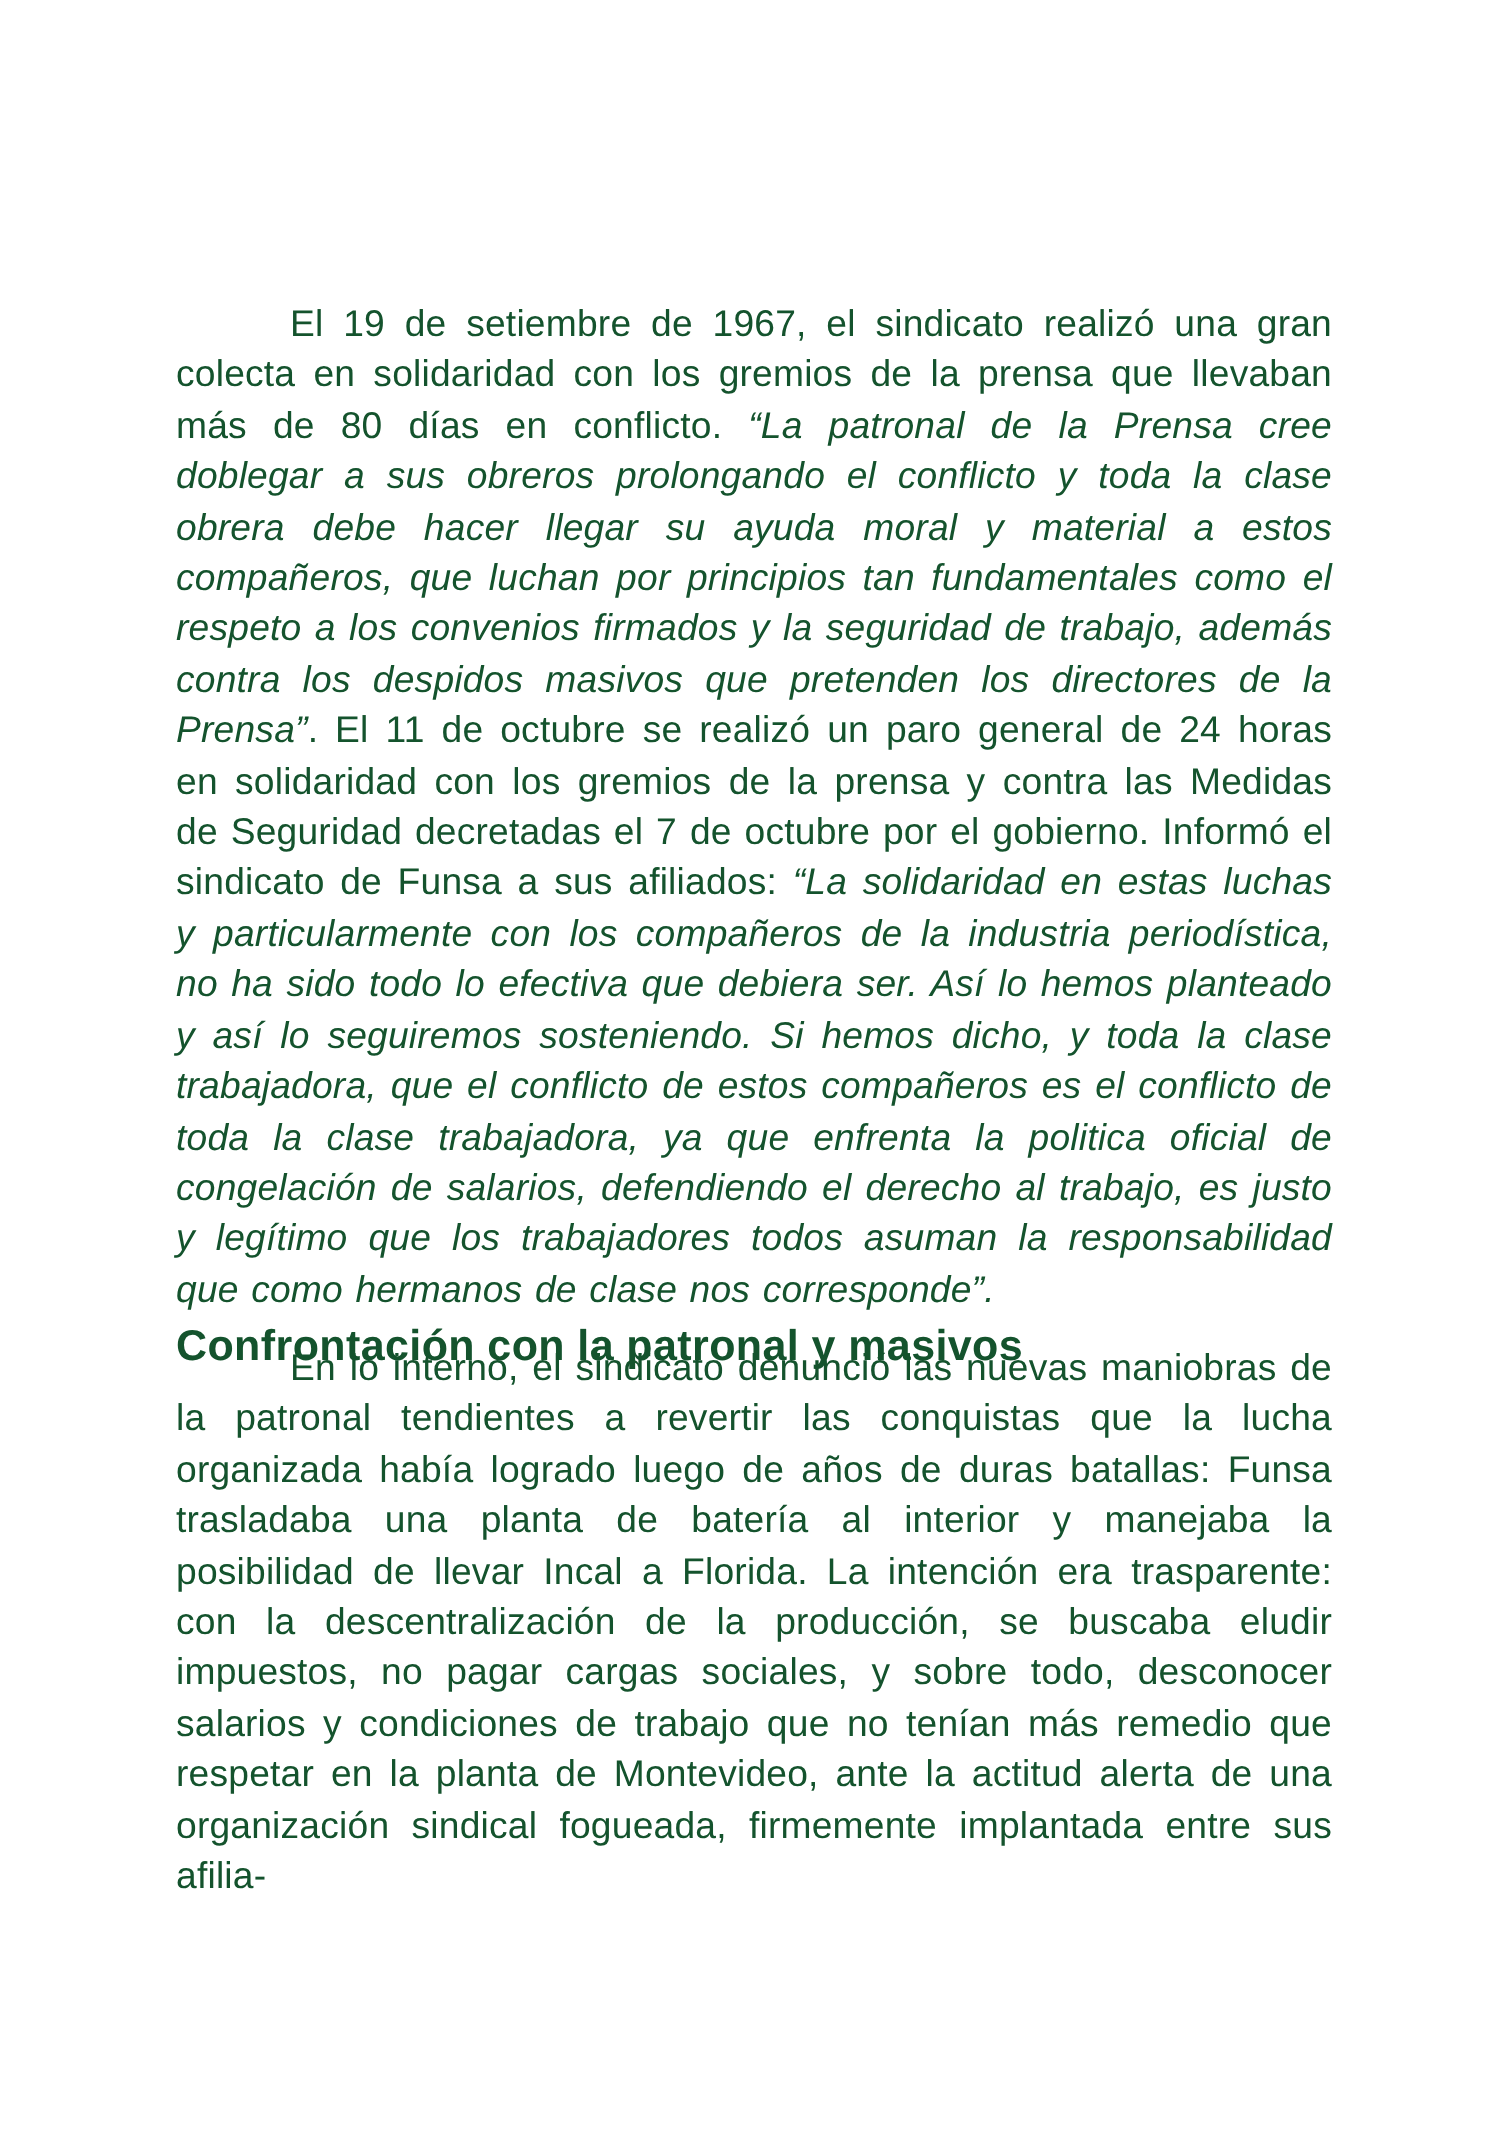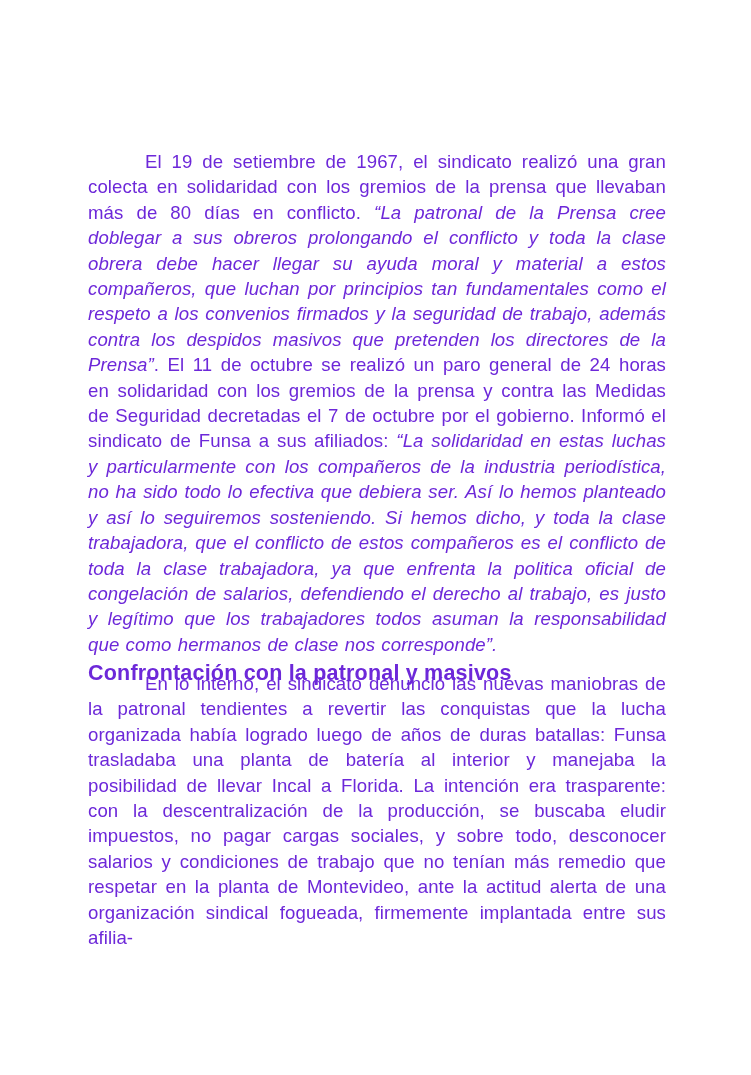--- a/index.html
+++ b/index.html
@@ -2,21 +2,21 @@
 <html lang="es"><head>
 <meta charset="utf-8">
 <style>
   * { margin: 0; padding: 0; box-sizing: border-box; }
   html, body { background: #ffffff; }
   .page {
     position: relative;
     width: 751px;
     height: 982px;
     background: #ffffff;
-    color: #6d28d9;
+    color: #14532d;
     font-family: "Liberation Sans", "DejaVu Sans", sans-serif;
     overflow: hidden;
   }
   .body-paragraph {
     position: absolute;
     left: 88px;
     width: 578px;
     font-size: 18.6px;
     line-height: 25.4px;
     text-align: justify;

